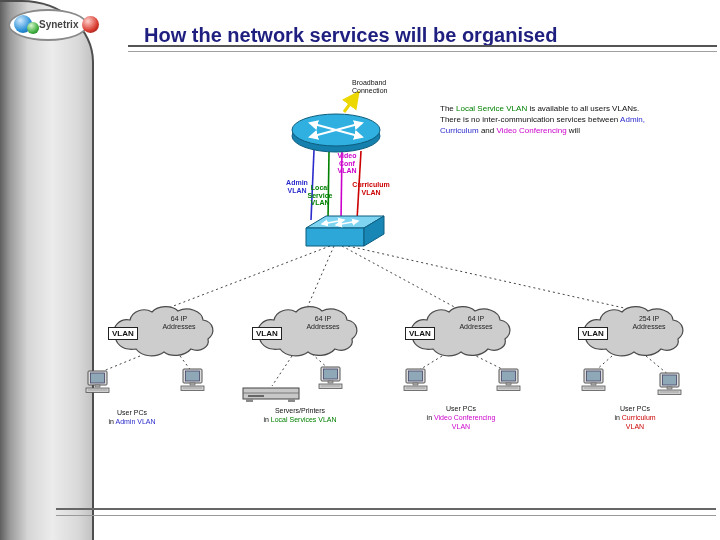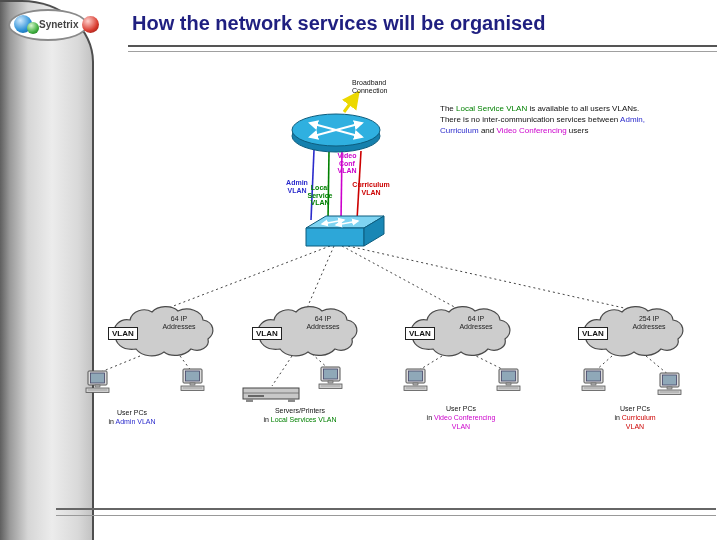--- a/index.html
+++ b/index.html
@@ -19,21 +19,21 @@
   .ball { position:absolute; border-radius:50%; }
   .ball-blue  { left:6px;  top:9px;  width:18px; height:18px;
                 background:radial-gradient(circle at 35% 30%, #cfeaff, #2a8fd6 60%, #0b4f8a); }
   .ball-green { left:19px; top:16px; width:12px; height:12px;
                 background:radial-gradient(circle at 35% 30%, #d8f8d0, #3fae3f 60%, #116611); }
   .ball-red   { left:74px; top:10px; width:17px; height:17px;
                 background:radial-gradient(circle at 35% 30%, #ffd0cc, #d83a2e 60%, #7a0f08); }
   .logo-text { position:absolute; left:31px; top:13px; font-size:10px; font-weight:bold; color:#444; }
 
   
-  .title { position:absolute; left:132px; top:12px; margin:0; font-size:20px; font-weight:bold; color:#1f1f80; }
+  .title { position:absolute; left:132px; top:12px; margin:12px; font-size:20px; font-weight:bold; color:#1f1f80; }
   .title-rule  { position:absolute; left:128px; top:45px;  width:589px; height:4px;
                  border-top:2px solid #555; border-bottom:1px solid #a0a0a0; }
   .footer-rule { position:absolute; left:56px;  top:508px; width:660px; height:5px;
                  border-top:2px solid #666; border-bottom:1px solid #999; }
 
   
   .c-admin { color:#2b2bcc;margin-top:26px; }
   .c-video { color:#cc00cc; }
   .c-local { color:#008000;text-align:right; }
   .c-curr  { color:#cc0000; }
@@ -187,21 +187,21 @@
     <polygon points="14,16 34,4 92,4 72,16" fill="#7fd4f2" stroke="#0d5d7e"></polygon>
     <polygon points="14,16 72,16 72,34 14,34" fill="#2da7d8" stroke="#0d5d7e"></polygon>
     <polygon points="72,16 92,4 92,22 72,34" fill="#1987b5" stroke="#0d5d7e"></polygon>
     <line x1="30" y1="12" x2="52" y2="8" stroke="#fff" stroke-width="1.5" marker-start="url(#mk-white)" marker-end="url(#mk-white)"></line>
     <line x1="44" y1="13" x2="66" y2="9" stroke="#fff" stroke-width="1.5" marker-start="url(#mk-white)" marker-end="url(#mk-white)"></line>
   </svg>
 
   <div class="note">
     <div><span>The </span><span class="c-local">Local Service VLAN</span><span> is available to all users VLANs.</span></div>
     <div><span>There is no inter-communication services between </span><span class="c-admin">Admin,</span></div>
-    <div><span class="c-admin">Curriculum</span><span> and </span><span class="c-video">Video Conferencing</span><span> users</span></div>
+    <div><span class="c-admin">Curriculum</span><span> and </span><span class="c-video">Video Conferencing</span><span> will</span></div>
   </div>
 
   <div class="cloud cloud-c1">
     <svg viewBox="0 0 110 58">
       <path d="M28,46 C14,48 6,40 8,31 C3,24 12,15 22,17 C24,8 36,4 44,9 C50,2 64,2 70,8 C80,3 94,8 95,17 C106,19 108,30 100,36 C102,44 92,50 83,46 C76,54 62,54 56,49 C48,55 34,54 28,46 Z" fill="#cdcdcd" stroke="#4a4a4a" stroke-width="1.2"></path>
     </svg>
     <span class="vlan-tag">VLAN</span>
     <div class="cloud-ip">
       <div>64 IP</div>
         <div>Addresses</div>

